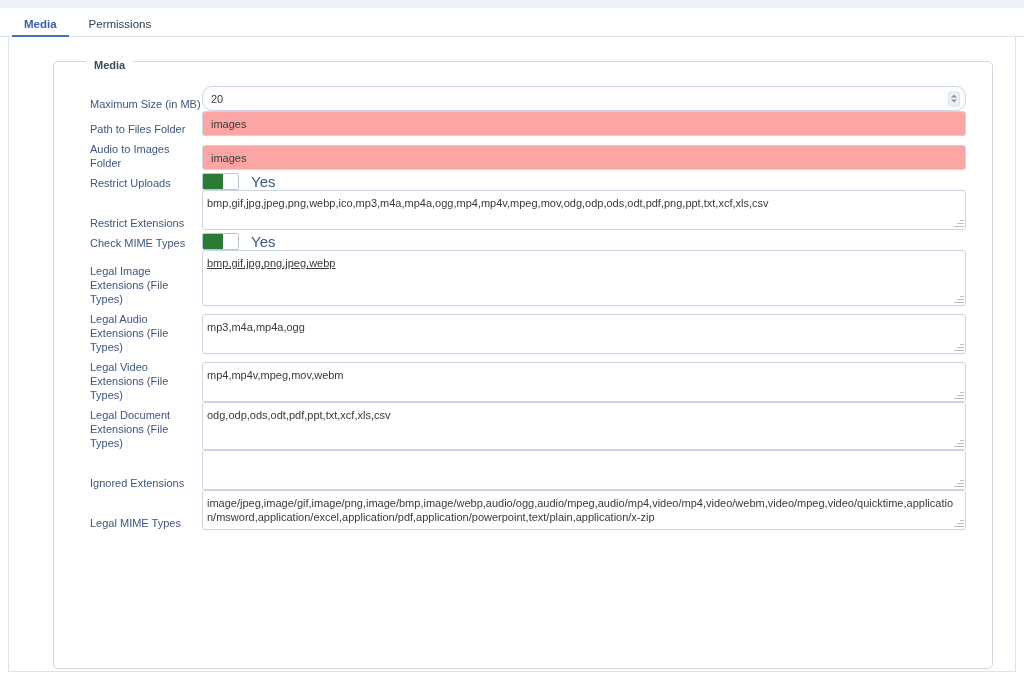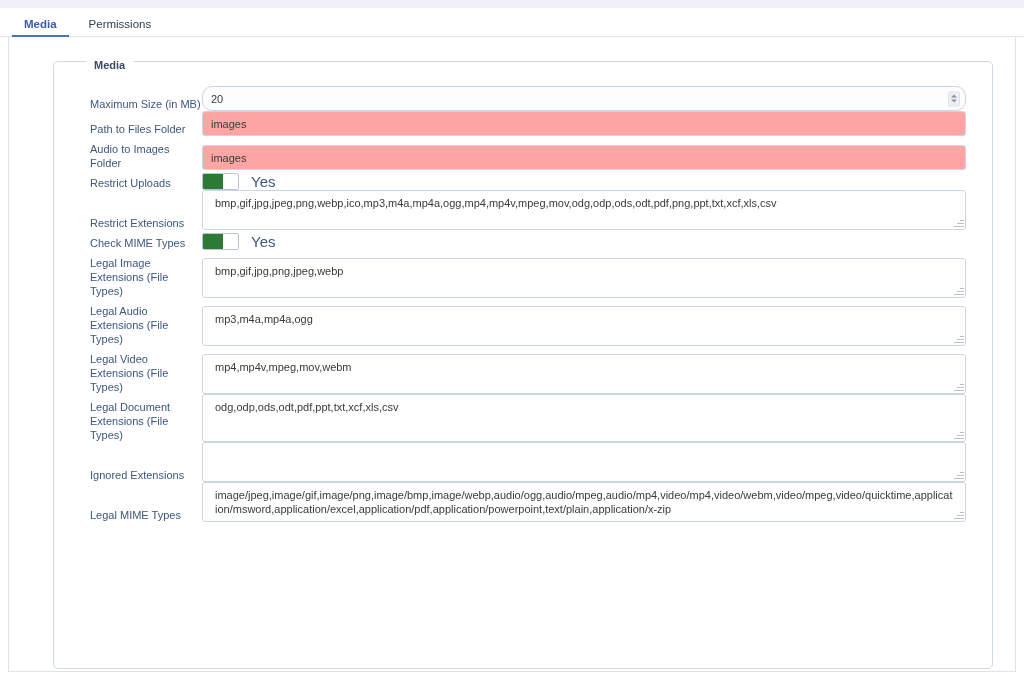--- a/index.html
+++ b/index.html
@@ -154,21 +154,21 @@
   .spinner i.down { border-top: 3px solid #8a93a6; }
 
   .textarea {
     width: 100%;
     border: 1px solid #ccd5e4;
     border-radius: 3px;
     background: #ffffff;
     font-family: "Liberation Sans", sans-serif;
     font-size: 11px;
     color: #3a3a3a;
-    padding: 5px 12px;
+    padding: 5px 4px;
     line-height: 14px;
     resize: none;
     outline: none;
     overflow: hidden;
     display: block;
     position: relative;
     white-space: pre-wrap;
     word-break: break-all;
   }
   .ta-wrap { position: relative; }
@@ -275,21 +275,21 @@
                 <div class="off"></div>
               </div>
               <span class="toggle-label">Yes</span>
             </div>
           </div>
         </div>
         <div class="row">
           <div class="row-label">Legal Image Extensions (File Types)</div>
           <div class="row-field">
             <div class="ta-wrap">
-              <div class="textarea" style="height: 40px;">bmp,gif,jpg,png,jpeg,webp</div>
+              <div class="textarea" style="height: 56px; text-decoration: underline;">bmp,gif,jpg,png,jpeg,webp</div>
               <div class="grip">
                 <span></span>
                 <span></span>
                 <span></span>
               </div>
             </div>
           </div>
         </div>
         <div class="row">
           <div class="row-label">Legal Audio Extensions (File Types)</div>

